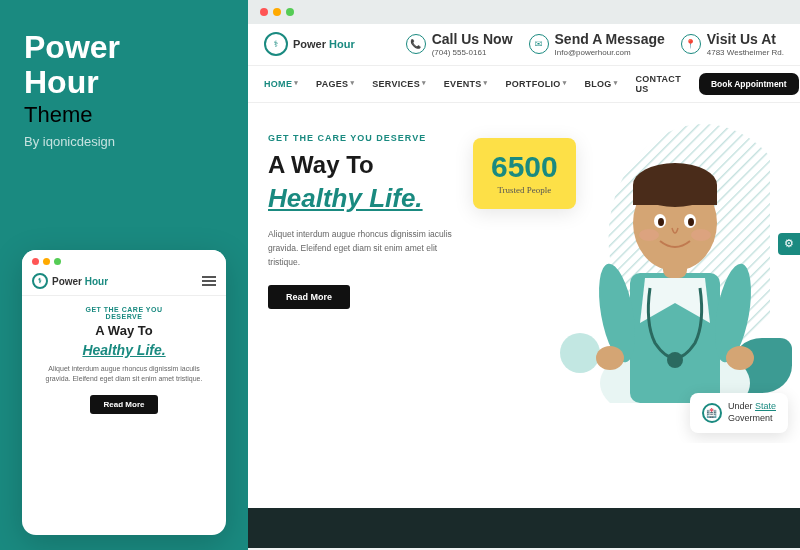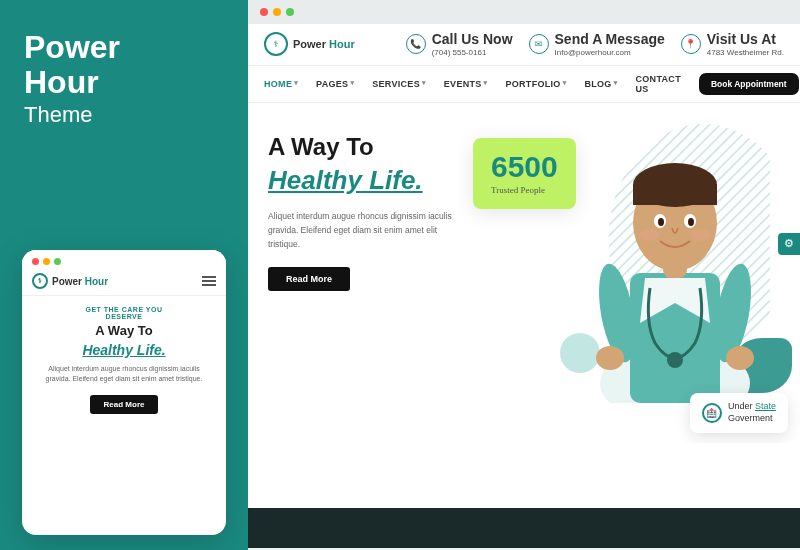--- a/index.html
+++ b/index.html
@@ -22,21 +22,21 @@
     }
     .left-panel .brand-title {
       font-size: 32px;
       font-weight: 800;
       color: #fff;
       line-height: 1.1;
     }
     .left-panel .brand-subtitle {
       font-size: 22px;
       font-weight: 400;
-      color: #ffffff;
+      color: #000000;
       margin-top: 2px;
     }
     .left-panel .brand-by {
       font-size: 13px;
       color: rgba(255,255,255,0.75);
       margin-top: 6px;
     }
 
     
     .mobile-mockup {
@@ -315,25 +315,25 @@
       border-radius: 3px;
       cursor: pointer;
       display: inline-block;
     }
 
     
     .stats-box {
       position: absolute;
       left: 225px;
       top: 35px;
-      background: #bef264;
+      background: #fde047;
       border-radius: 8px;
       box-shadow: 0 4px 20px rgba(0,0,0,0.10);
       padding: 14px 18px;
-      text-align: left;
+      text-align: center;
       z-index: 3;
     }
     .stats-number {
       font-size: 30px;
       font-weight: 800;
       color: #1a8a80;
       line-height: 1;
     }
     .stats-label {
       font-size: 9px;
@@ -451,20 +451,21 @@
     }
   </style>
 </head>
 <body>
 
 <div class="left-panel">
   <div>
     <div class="brand-title">Power</div>
     <div class="brand-title">Hour</div>
     <div class="brand-subtitle">Theme</div>
+    <div class="brand-by">By iqonicdesign</div>
   </div>
 
   <div class="mobile-mockup">
     <div class="mobile-dots">
       <div class="mobile-dot"></div>
       <div class="mobile-dot"></div>
       <div class="mobile-dot"></div>
     </div>
     <div class="mobile-header">
       <div class="mobile-logo">
@@ -542,20 +543,21 @@
       <div class="nav-item">EVENTS <span class="caret">▾</span></div>
       <div class="nav-item">PORTFOLIO <span class="caret">▾</span></div>
       <div class="nav-item">BLOG <span class="caret">▾</span></div>
       <div class="nav-item">CONTACT US</div>
       <div class="nav-book-btn">Book Appointment</div>
     </div>
 
     <div class="hero">
 
       <div class="hero-left">
+        <div class="hero-tagline">GET THE CARE YOU DESERVE</div>
         <div class="hero-h1">A Way To</div>
         <div class="hero-h2">Healthy Life.</div>
         <div class="hero-desc">Aliquet interdum augue rhoncus dignissim iaculis gravida. Eleifend eget diam sit enim amet elit tristique.</div>
         <div class="hero-btn">Read More</div>
       </div>
 
       <div class="stats-box">
         <div class="stats-number">6500</div>
         <div class="stats-label">Trusted People</div>
       </div>

